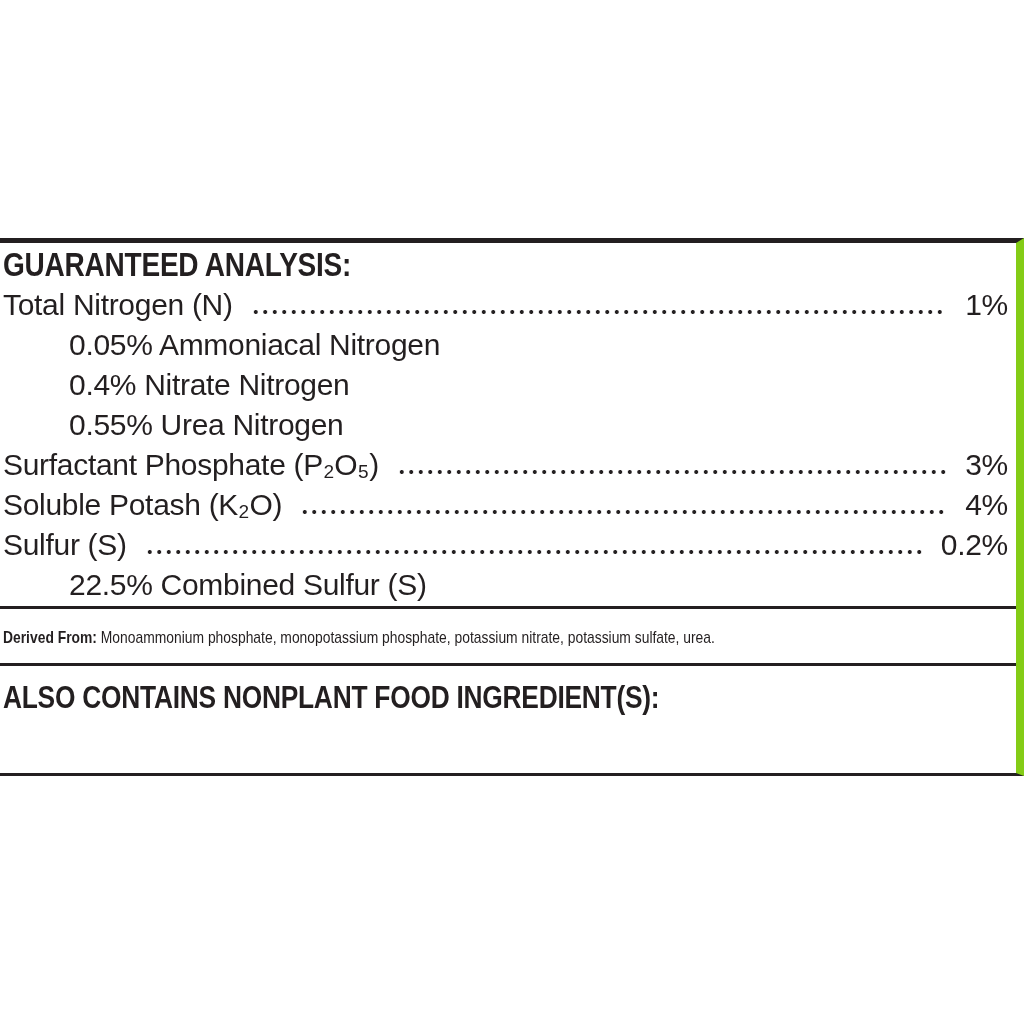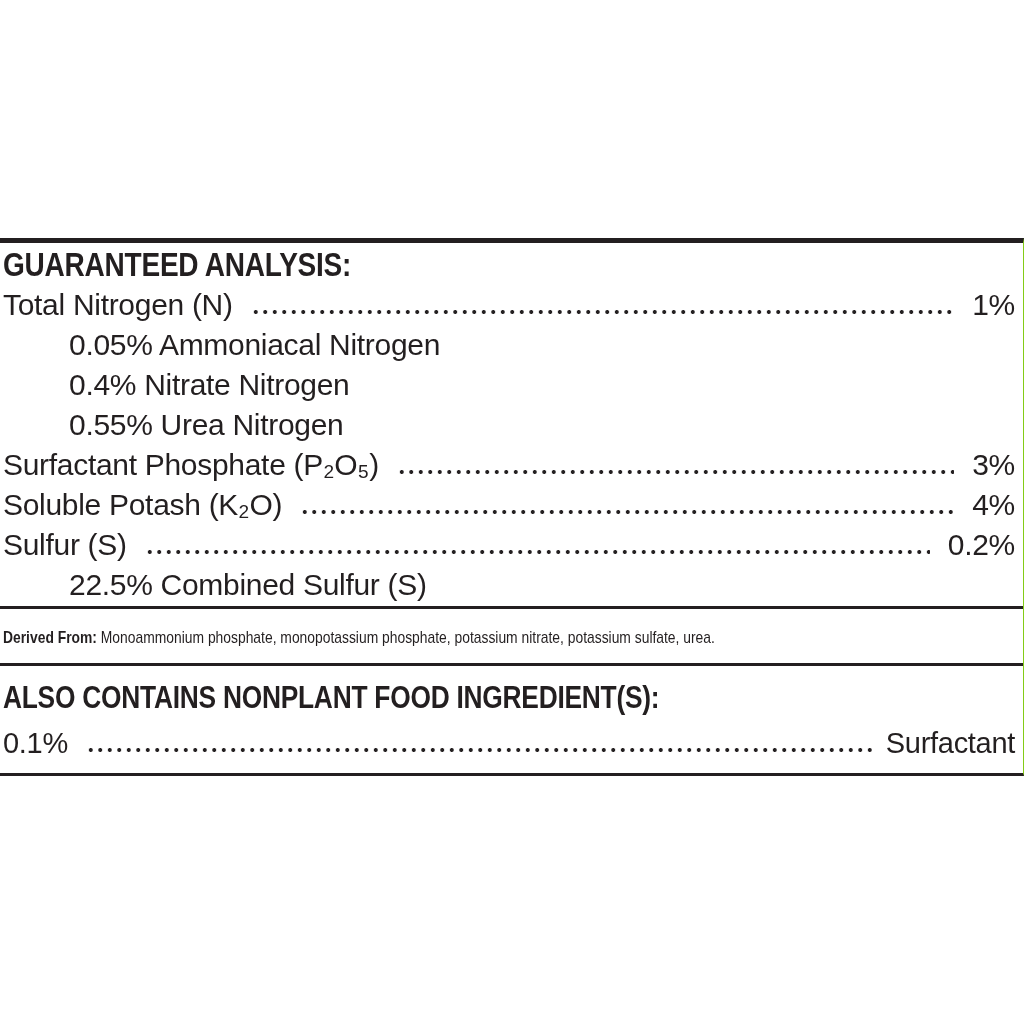--- a/index.html
+++ b/index.html
@@ -10,21 +10,21 @@
     color: #231f20;
     overflow: hidden;
     position: relative;
   }
   .label-box {
     position: absolute;
     top: 238px; left: 0;
     width: 1024px;
     box-sizing: border-box;
     border-top: 5px solid #231f20;
-    border-right: 1px solid #84cc16;
+    border-right: 8px solid #84cc16;
     border-bottom: 3px solid #231f20;
     background: #ffffff;
   }
   .sec { box-sizing: border-box; padding: 0 8px 0 3px; overflow: hidden; }
   .sec-ga      { height: 366px; border-bottom: 3px solid #231f20; }
   .sec-derived { height: 57px;  border-bottom: 3px solid #231f20; }
   .sec-also    { height: 107px; }
 
   .h1, .h2 {
     margin: 2px 0 0 0;
@@ -120,22 +120,15 @@
         </div>
       </div>
   </div>
 
   <div class="sec sec-derived">
     <p class="derived"><span class="fitx" style="transform: scaleX(0.815323);"><strong>Derived From:</strong> <span>Monoammonium phosphate, monopotassium phosphate, potassium nitrate, potassium sulfate, urea.</span></span></p>
   </div>
 
   <div class="sec sec-also">
     <h2 class="h2">ALSO CONTAINS NONPLANT FOOD INGREDIENT(S):</h2>
-    <div class="rows" id="ac-rows">
-        <div class="row">
-          <span class="rname">0.1%</span>
-          <span class="leader"></span>
-          <span class="rvalue">Surfactant</span>
-        </div>
-      </div>
   </div>
 
 </section>
 
 </body></html>

